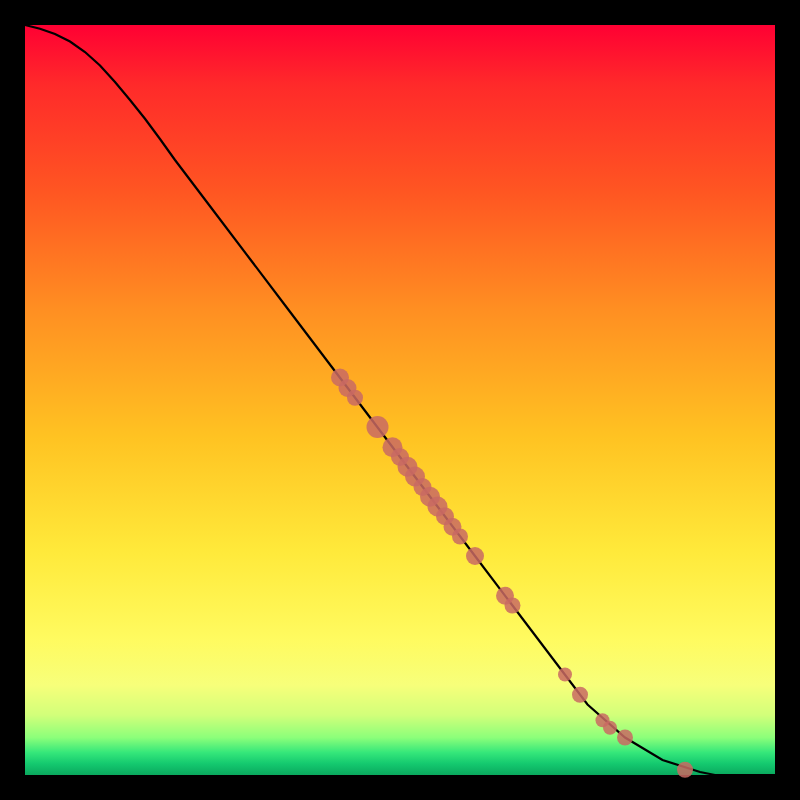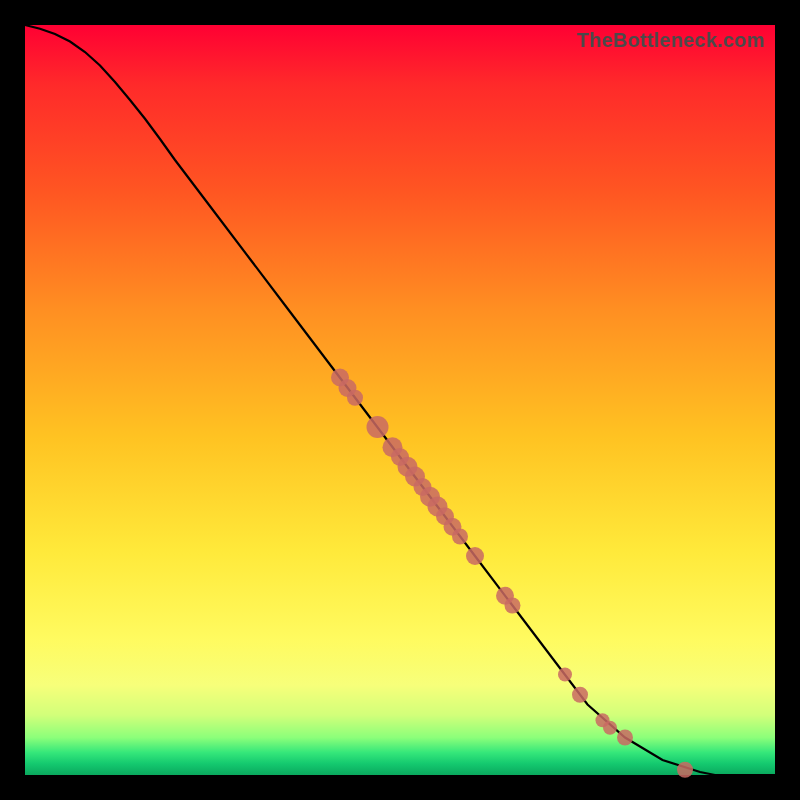--- a/index.html
+++ b/index.html
@@ -59,21 +59,20 @@
     width: 750px;
     height: 750px;
     overflow: visible;
   }
 </style>
 </head>
 <body>
 
 <div class="frame">
   <div class="plot">
-    <span class="watermark">TheBottleneck.com</span>
     <svg class="overlay" viewBox="0 0 750 750" preserveAspectRatio="none">
       <path id="curve-path" fill="none" stroke="#000" stroke-width="2.2" stroke-linecap="round" d="M0.00 0.00 L15.00 3.75 L30.00 9.00 L45.00 16.50 L60.00 27.00 L75.00 40.50 L90.00 57.00 L105.00 75.00 L120.00 93.75 L135.00 114.00 L150.00 135.00 L187.50 184.50 L225.00 234.00 L262.50 283.50 L300.00 333.00 L337.50 382.50 L375.00 432.00 L412.50 481.50 L450.00 531.00 L487.50 580.50 L525.00 630.00 L562.50 679.50 L600.00 712.50 L637.50 735.00 L675.00 747.00 L690.00 750.00 L750.00 750.00"></path>
       <g id="points-group">
           <circle cx="315.00" cy="352.50" r="9" fill="#c96a63" fill-opacity="0.85"></circle>
           <circle cx="322.50" cy="363.00" r="9" fill="#c96a63" fill-opacity="0.85"></circle>
           <circle cx="330.00" cy="372.75" r="8" fill="#c96a63" fill-opacity="0.85"></circle>
           <circle cx="352.50" cy="402.00" r="11" fill="#c96a63" fill-opacity="0.85"></circle>
           <circle cx="367.50" cy="422.25" r="10" fill="#c96a63" fill-opacity="0.85"></circle>
           <circle cx="375.00" cy="432.00" r="9" fill="#c96a63" fill-opacity="0.85"></circle>
           <circle cx="382.50" cy="441.75" r="10" fill="#c96a63" fill-opacity="0.85"></circle>

